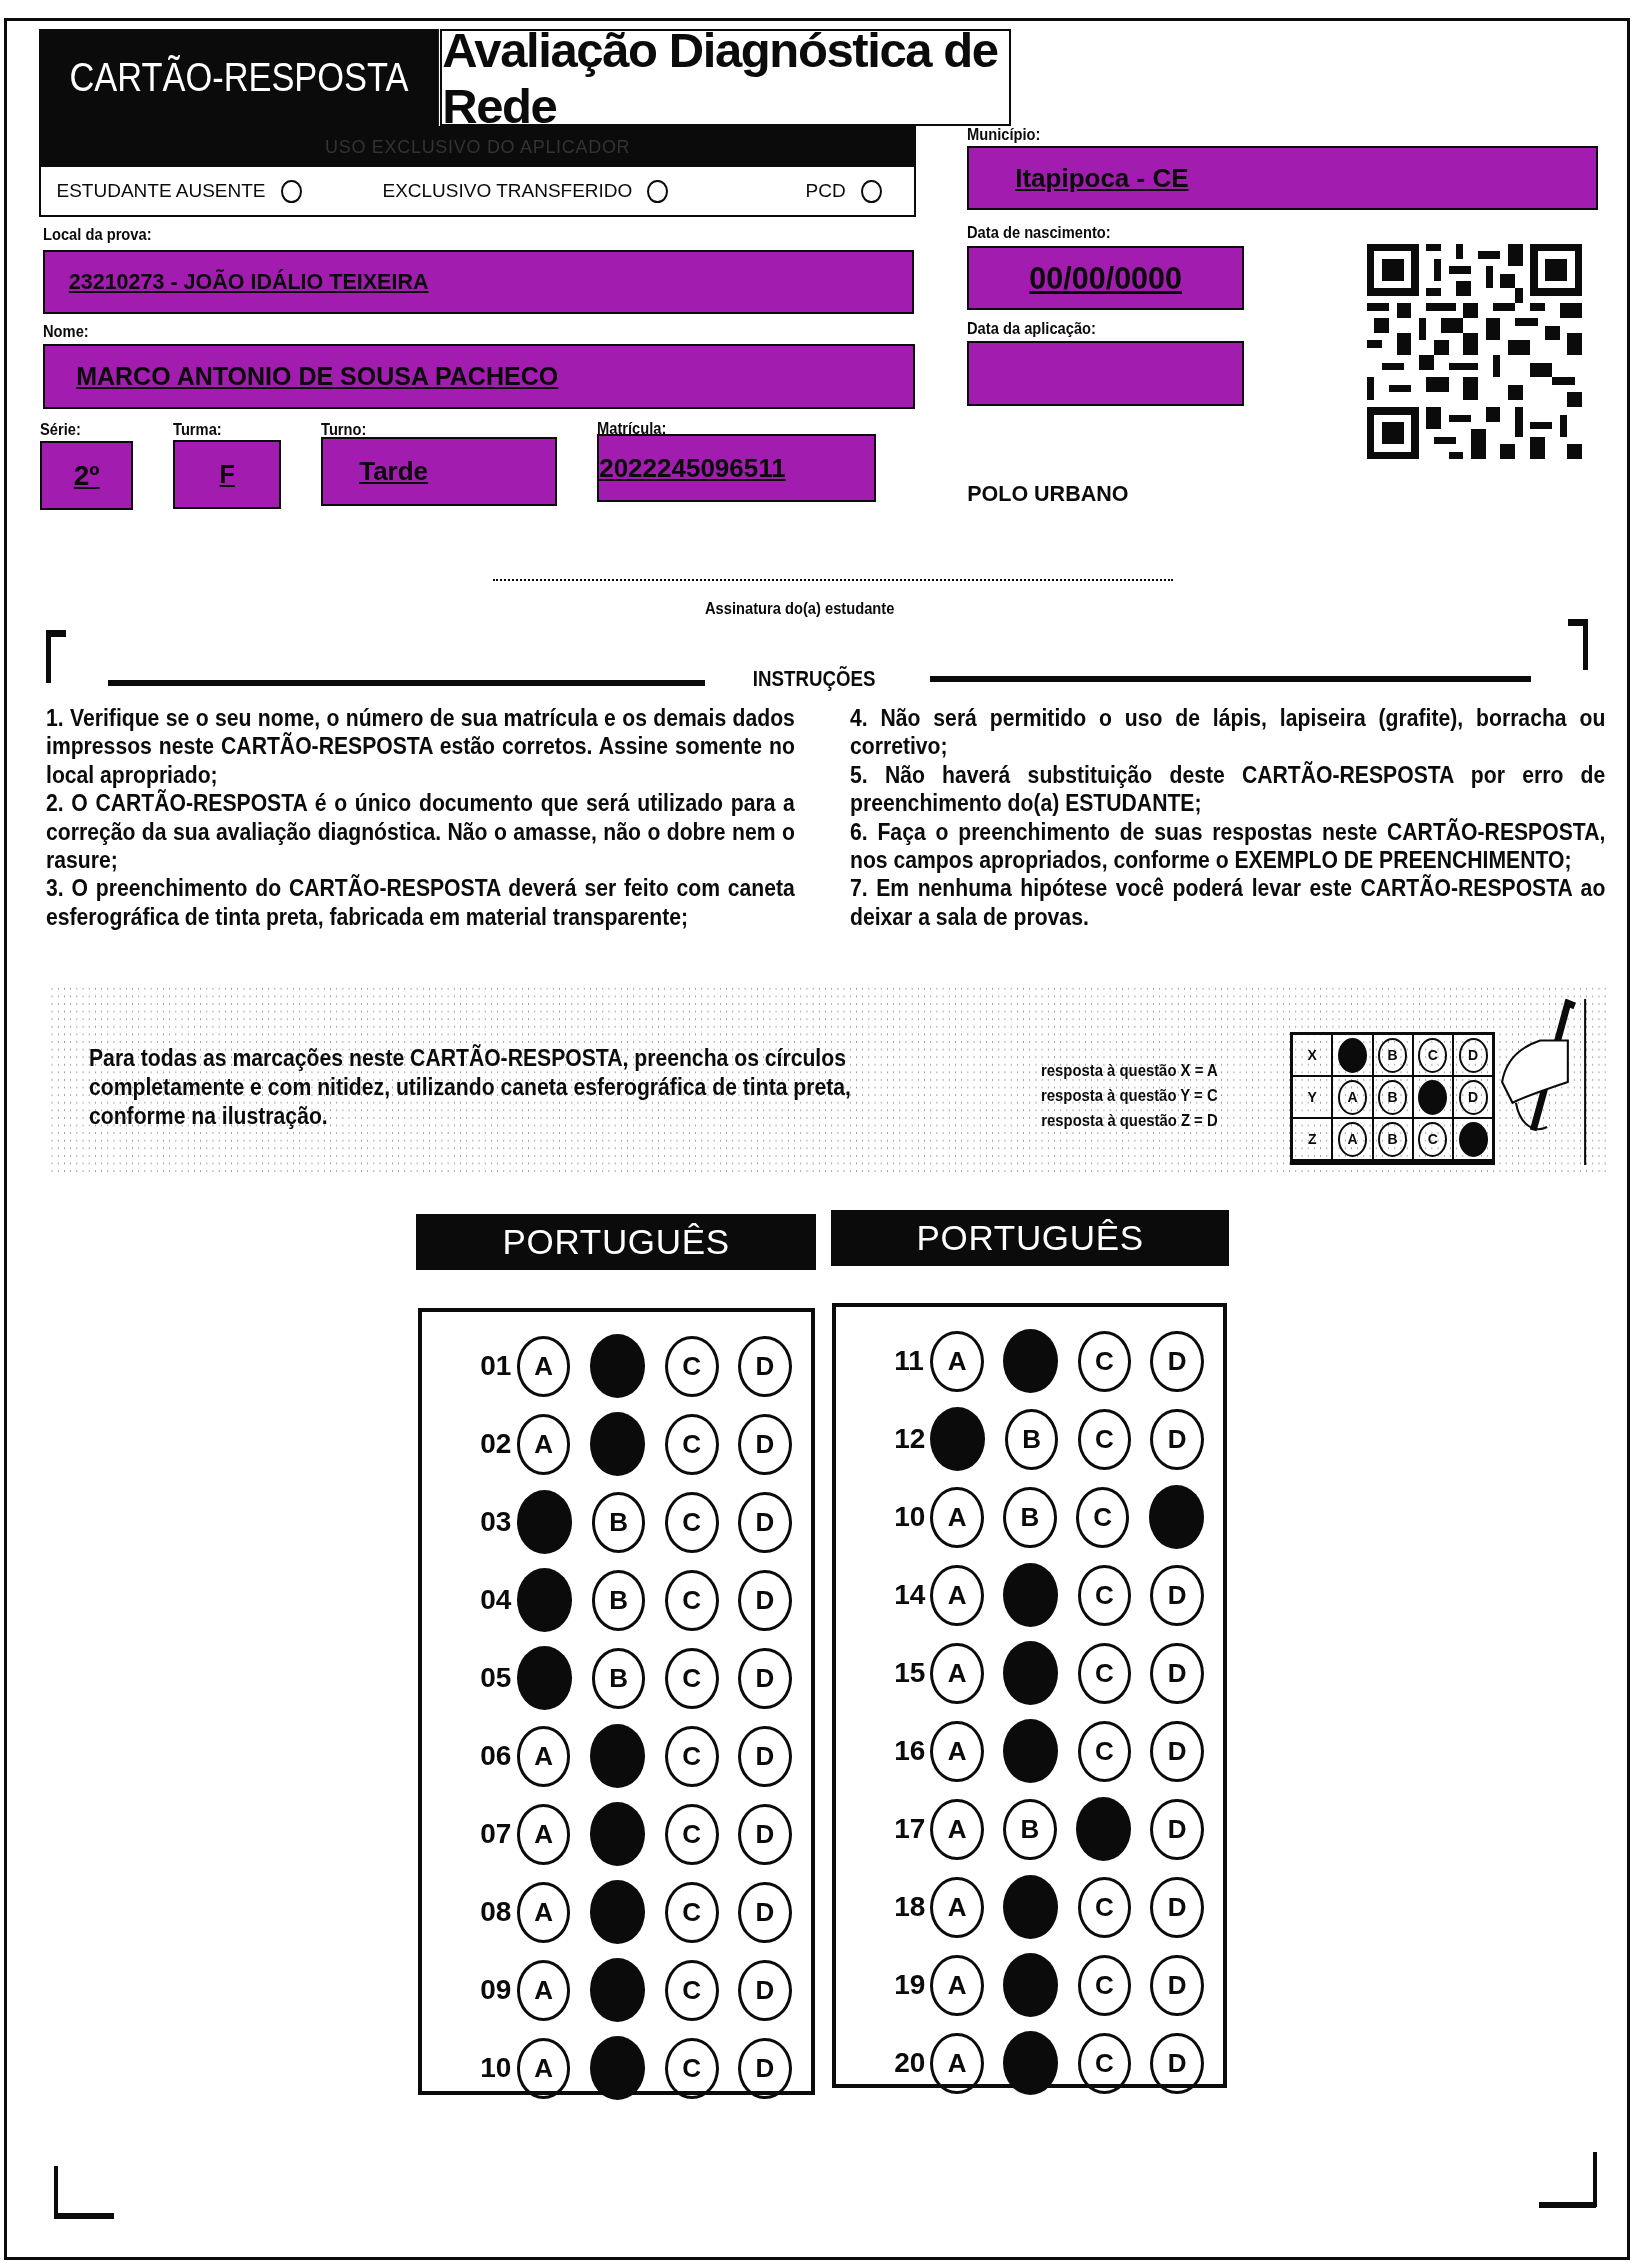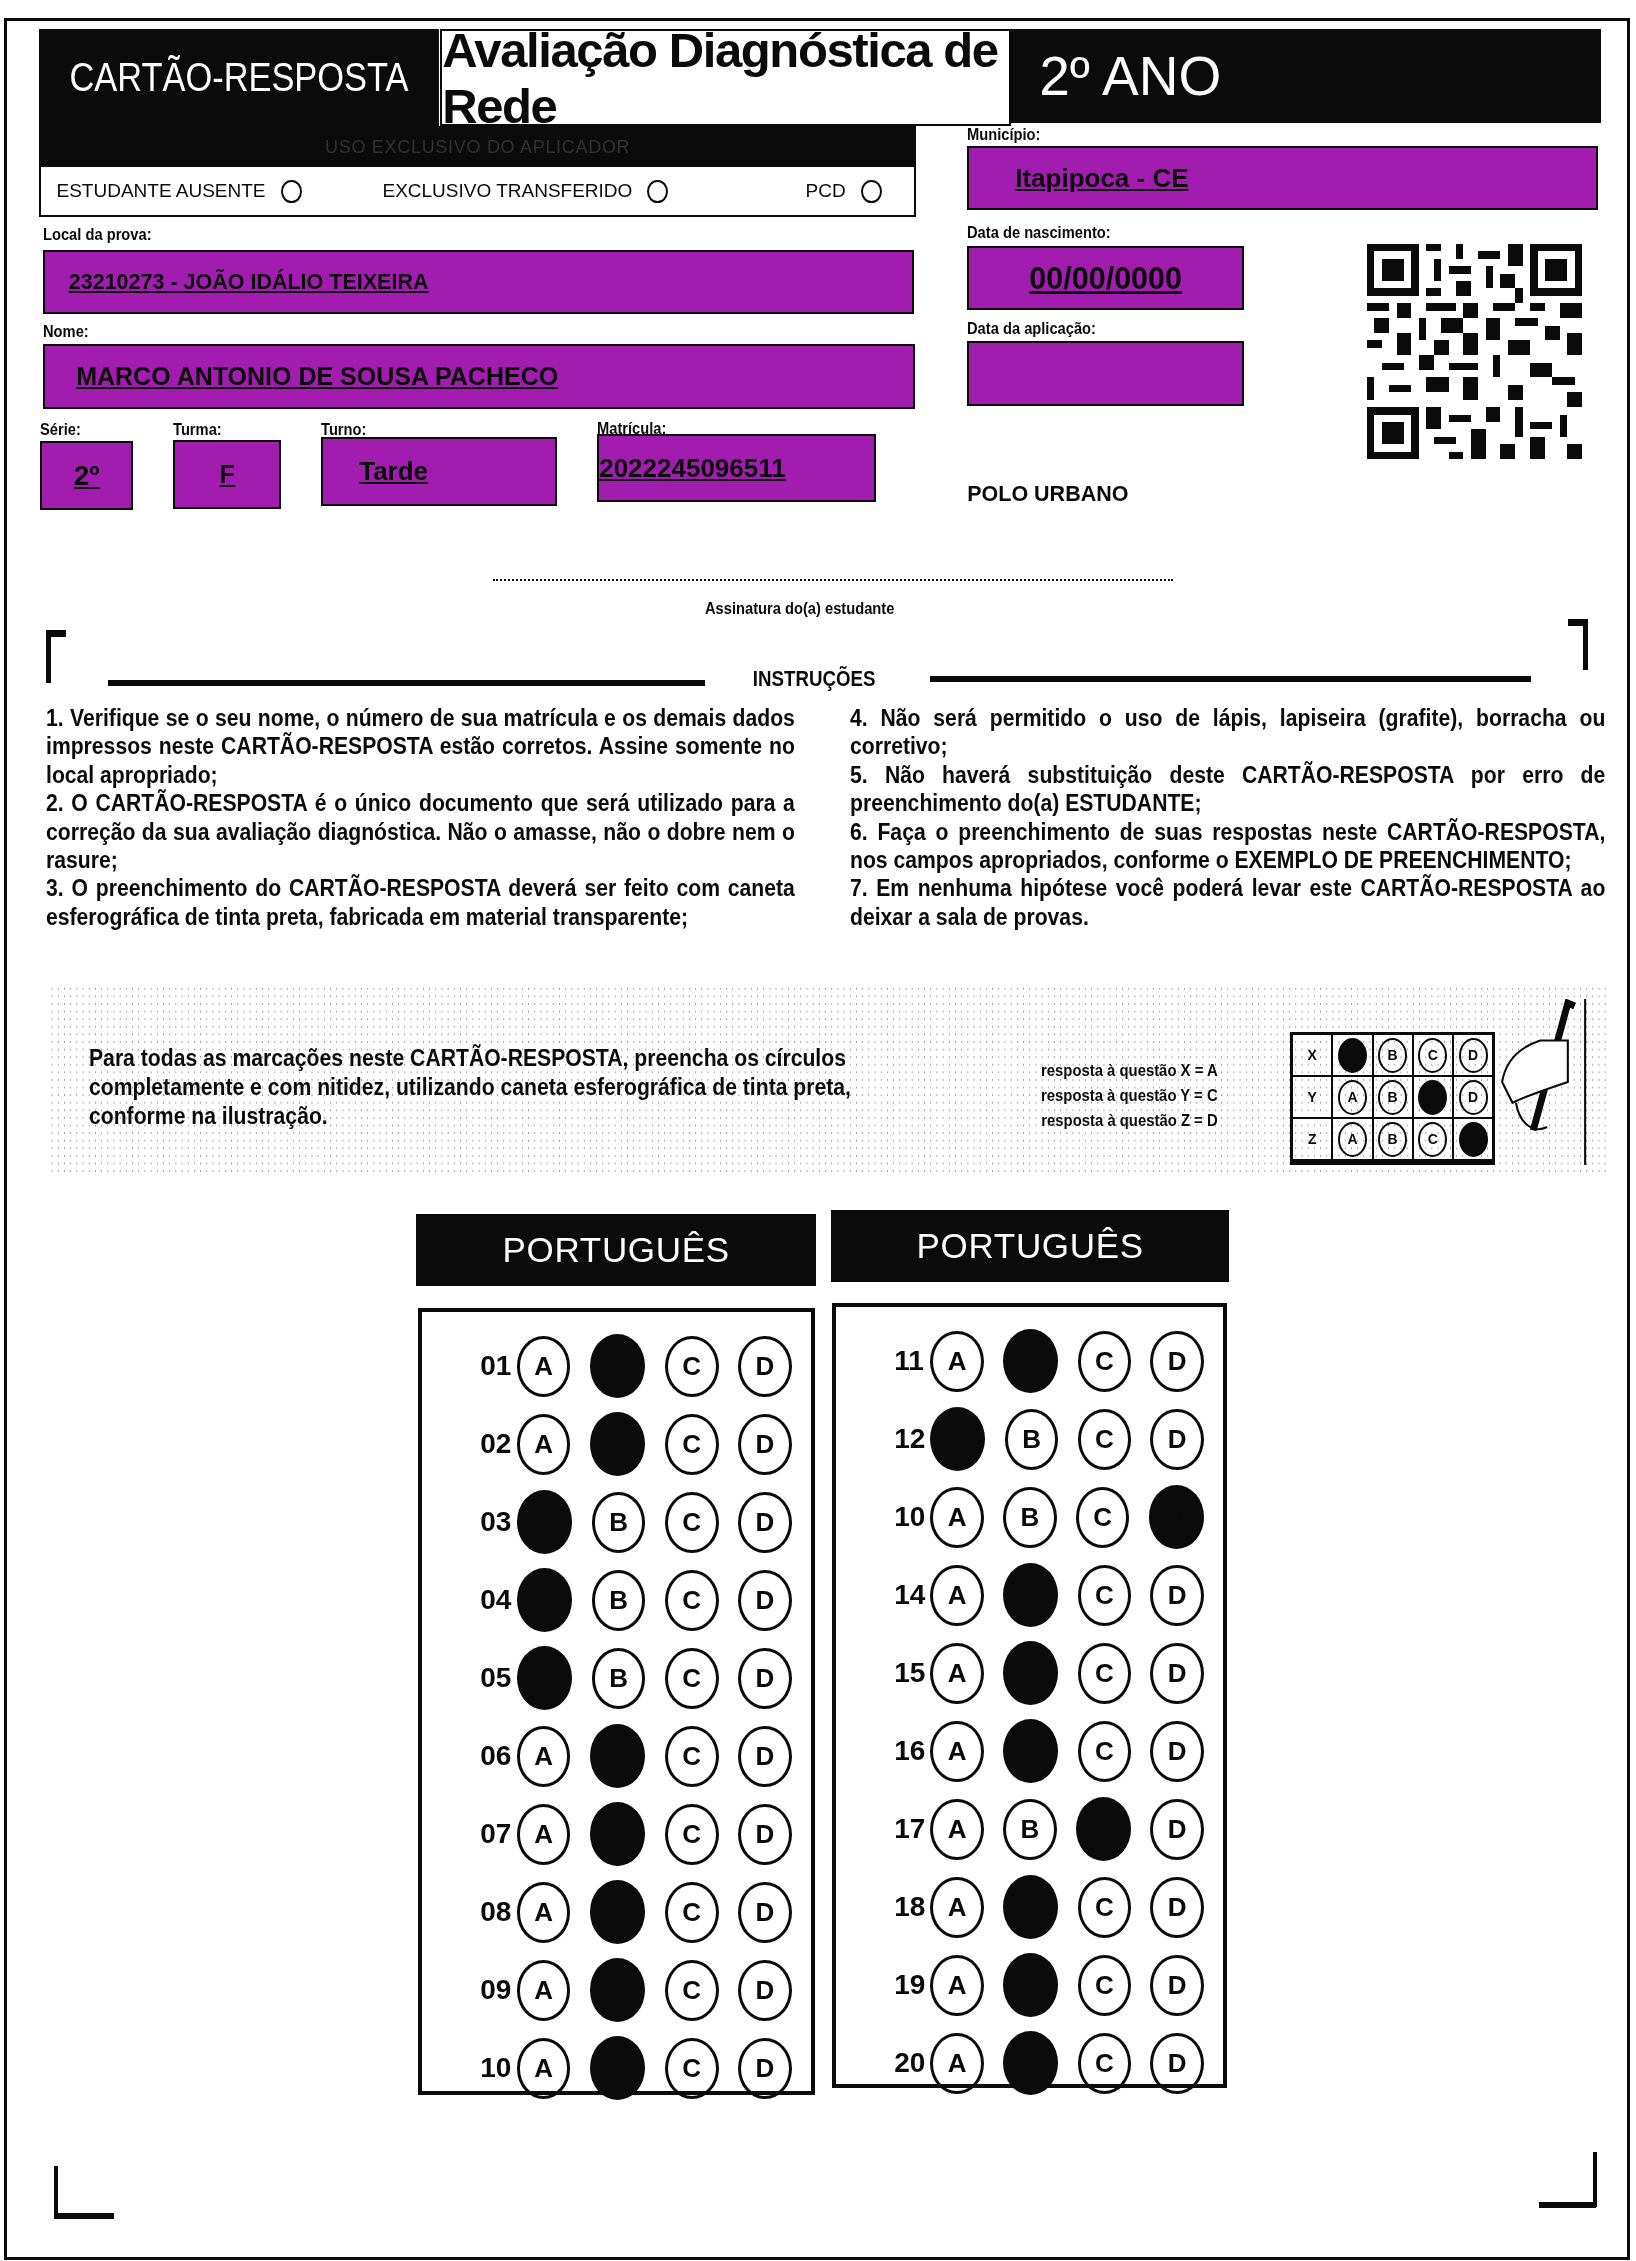--- a/index.html
+++ b/index.html
@@ -35,35 +35,34 @@
   .fill-area { left: 42px; top: 964px; width: 1561px; height: 187px;
     background-image: radial-gradient(#999 0.6px, transparent 0.8px); background-size: 6.2px 7.6px; }
   .fill-text { left: 82px; top: 1023px; font-size: 23px; font-weight: bold; line-height: 29px; transform: scaleX(0.92); transform-origin:left top; width: 846px; }
   .ex-lines { left: 1034px; top: 1037px; font-size: 17.3px; font-weight: bold; line-height: 25px; text-align: right; transform: scaleX(0.86); transform-origin: left top; }
   .ex-grid { left: 1283px; top: 1011px; width: 205px; height: 133px; border: 2.8px solid #0b0b0b; border-bottom-width: 5.5px; display:grid; grid-template-columns: repeat(5, 1fr); grid-template-rows: repeat(3, 1fr); }
   .ex-cell { border: 1px solid #0b0b0b; display:flex; align-items:center; justify-content:center; font-size: 14px; font-weight: bold; }
   .ex-bub { width: 29px; height: 35px; border: 2.1px solid #0b0b0b; border-radius: 50%; display:flex; align-items:center; justify-content:center; font-size: 14px; font-weight:bold; }
   .ex-bub.filled { background:#0b0b0b; }
 
   
-  .subj { height: 72px; background: #0b0b0b; color: #fff; font-size: 35px; display:flex; align-items:center; justify-content:center; letter-spacing: 0.7px; }
+  .subj { height: 56px; background: #0b0b0b; color: #fff; font-size: 35px; display:flex; align-items:center; justify-content:center; letter-spacing: 0.7px; }
   .grid-box { border: 4.2px solid #0b0b0b; background:#fff; padding-top: 15.3px; }
   .q-row { display:flex; align-items:center; height: 78px; padding-left: 18px; }
   .q-num { width: 42px; font-size: 28px; font-weight: bold; margin-left: 40px; }
   .bub { width: 61px; height: 61px; border: 3.5px solid #0b0b0b; border-radius: 50%; margin-right: 19.4px; display:flex; align-items:center; justify-content:center; font-size: 26px; font-weight: bold; }
   .bub.filled { background: #0b0b0b; color: #0b0b0b; border-width: 0; width: 64px; height: 64px; }
 </style>
 </head>
 <body>
 
 <div class="page">
 
   <div class="abs hdr-left cond">CARTÃO-RESPOSTA</div>
   <div class="abs hdr-mid cond">Avaliação Diagnóstica de Rede</div>
-  <div class="abs hdr-right cond">2º ANO</div>
 
   <div class="abs apl">
     <div class="apl-band cond">USO EXCLUSIVO DO APLICADOR</div>
     <div class="apl-row cond">
       <div style="width:326px">
         <span>ESTUDANTE AUSENTE</span>
         <span class="circle-sm"></span>
       </div>
       <div style="width:423px">
         <span>EXCLUSIVO TRANSFERIDO</span>

